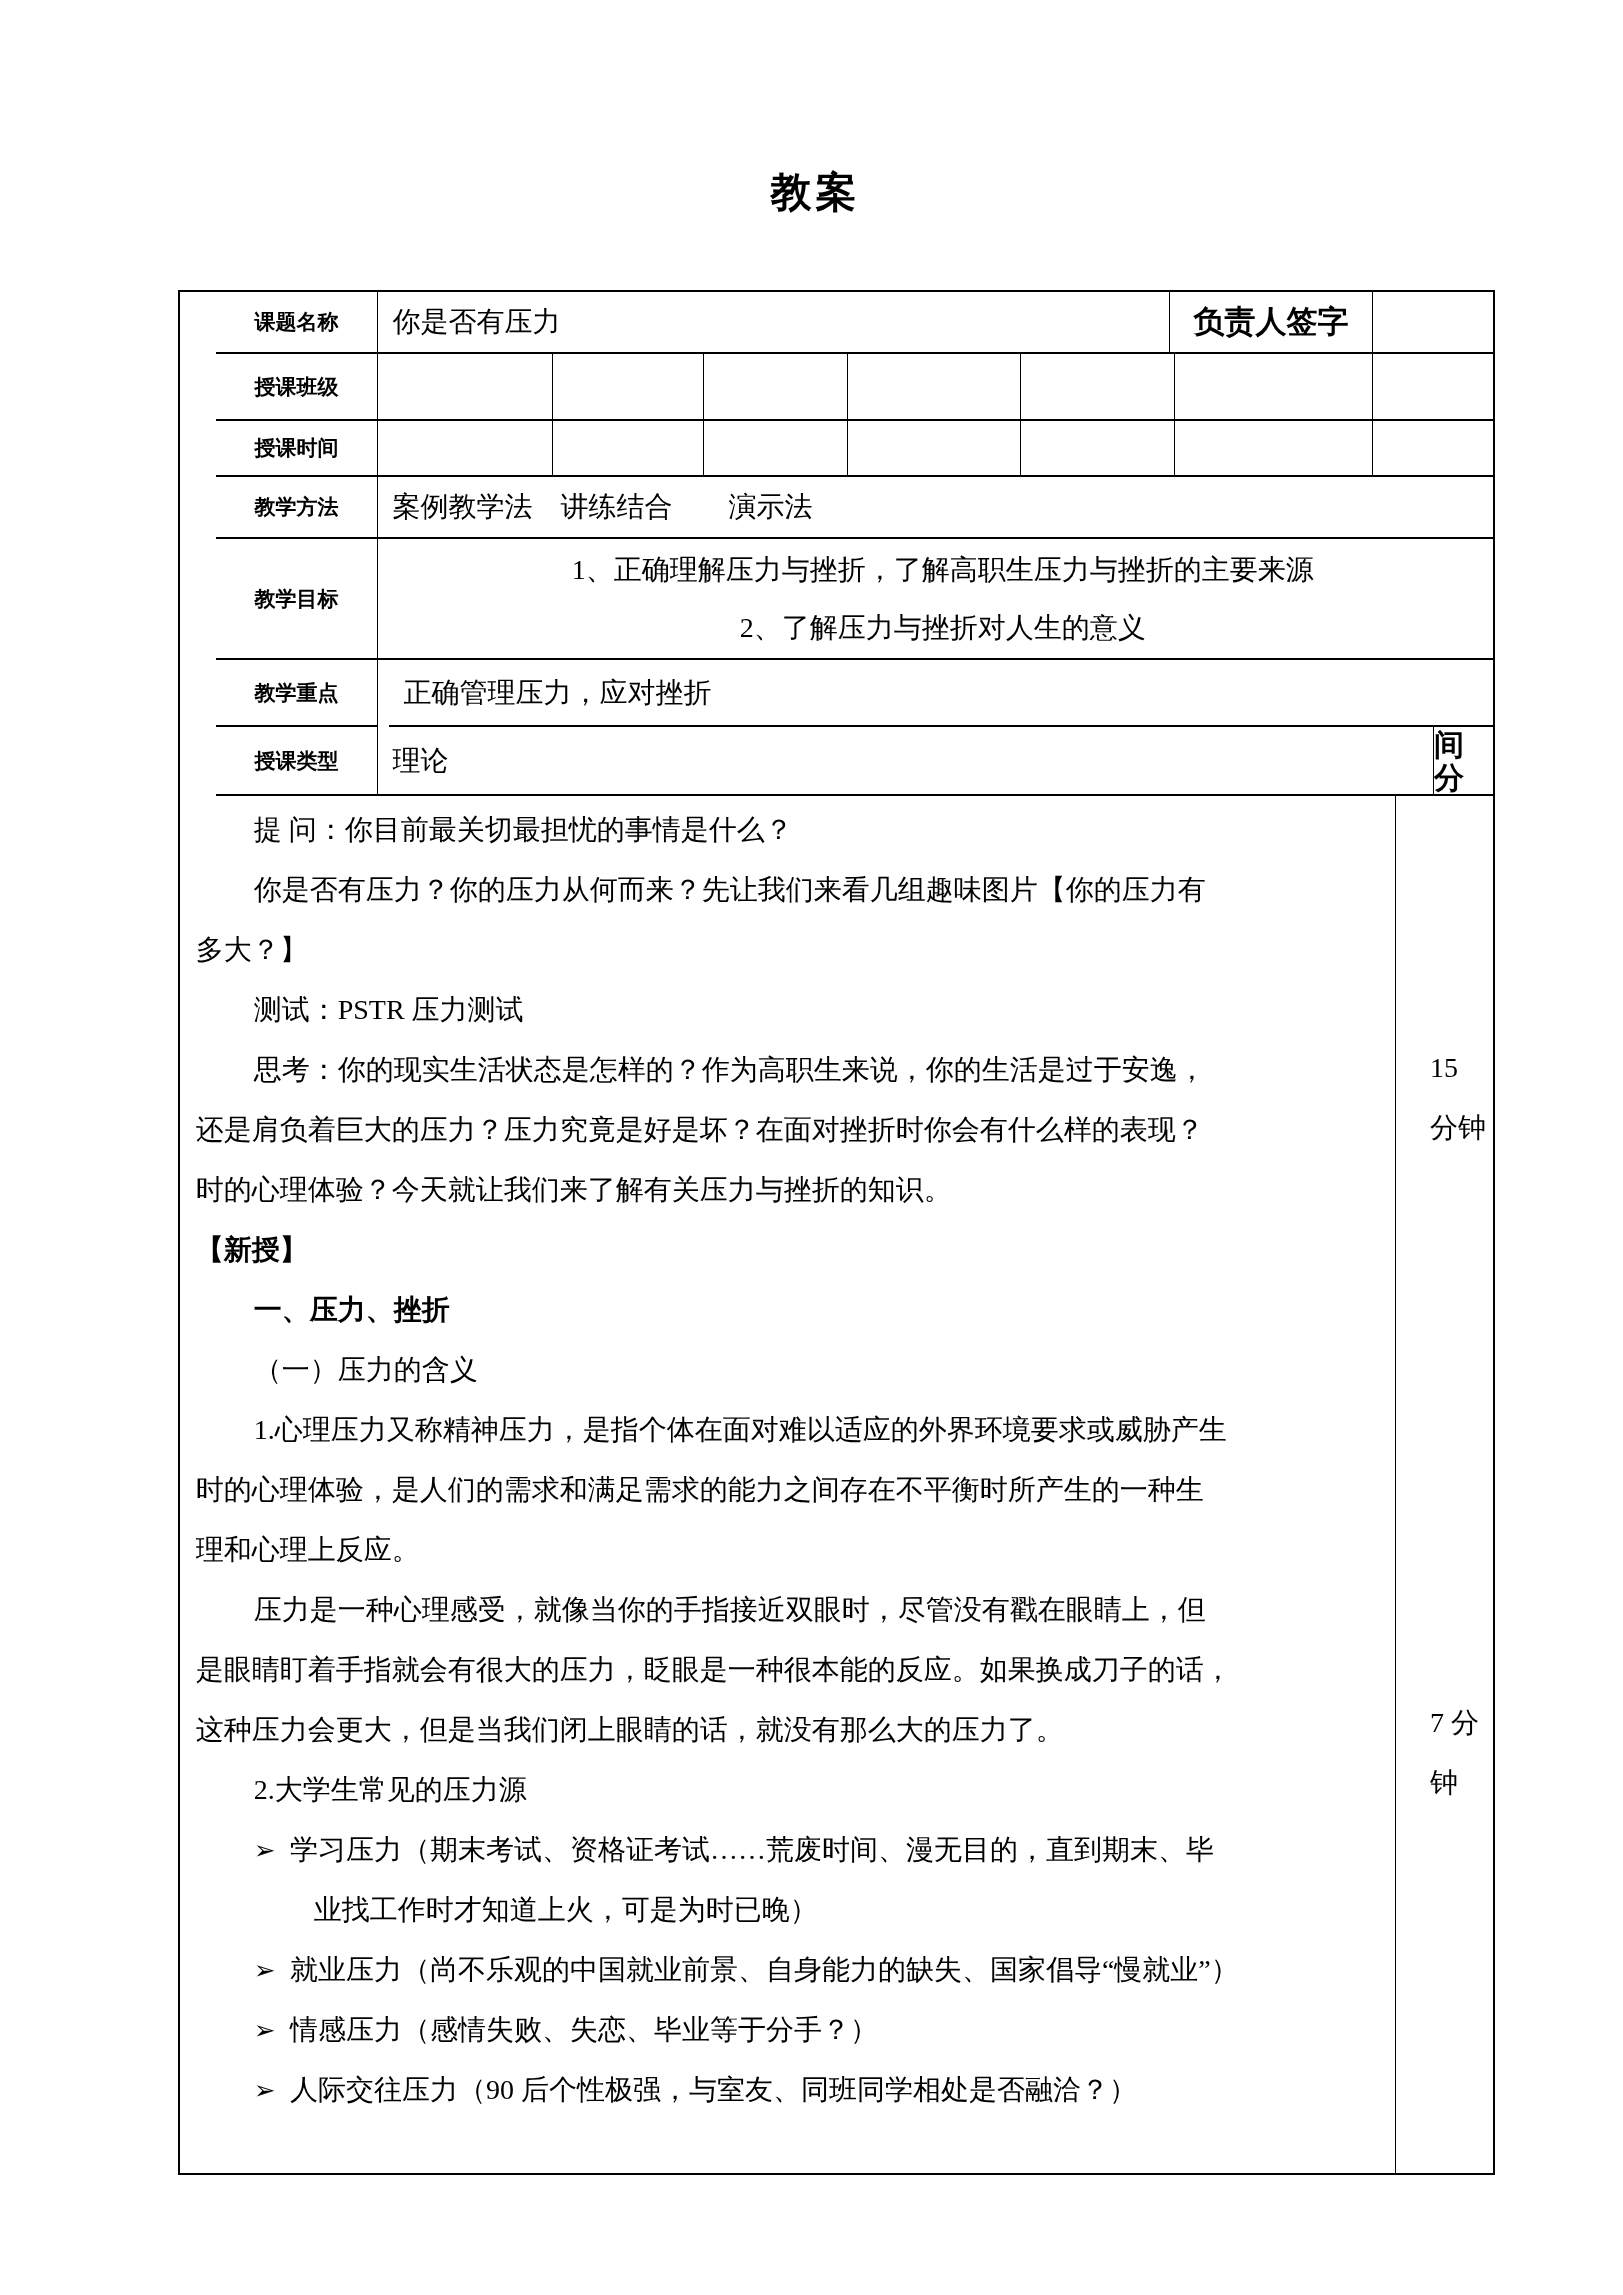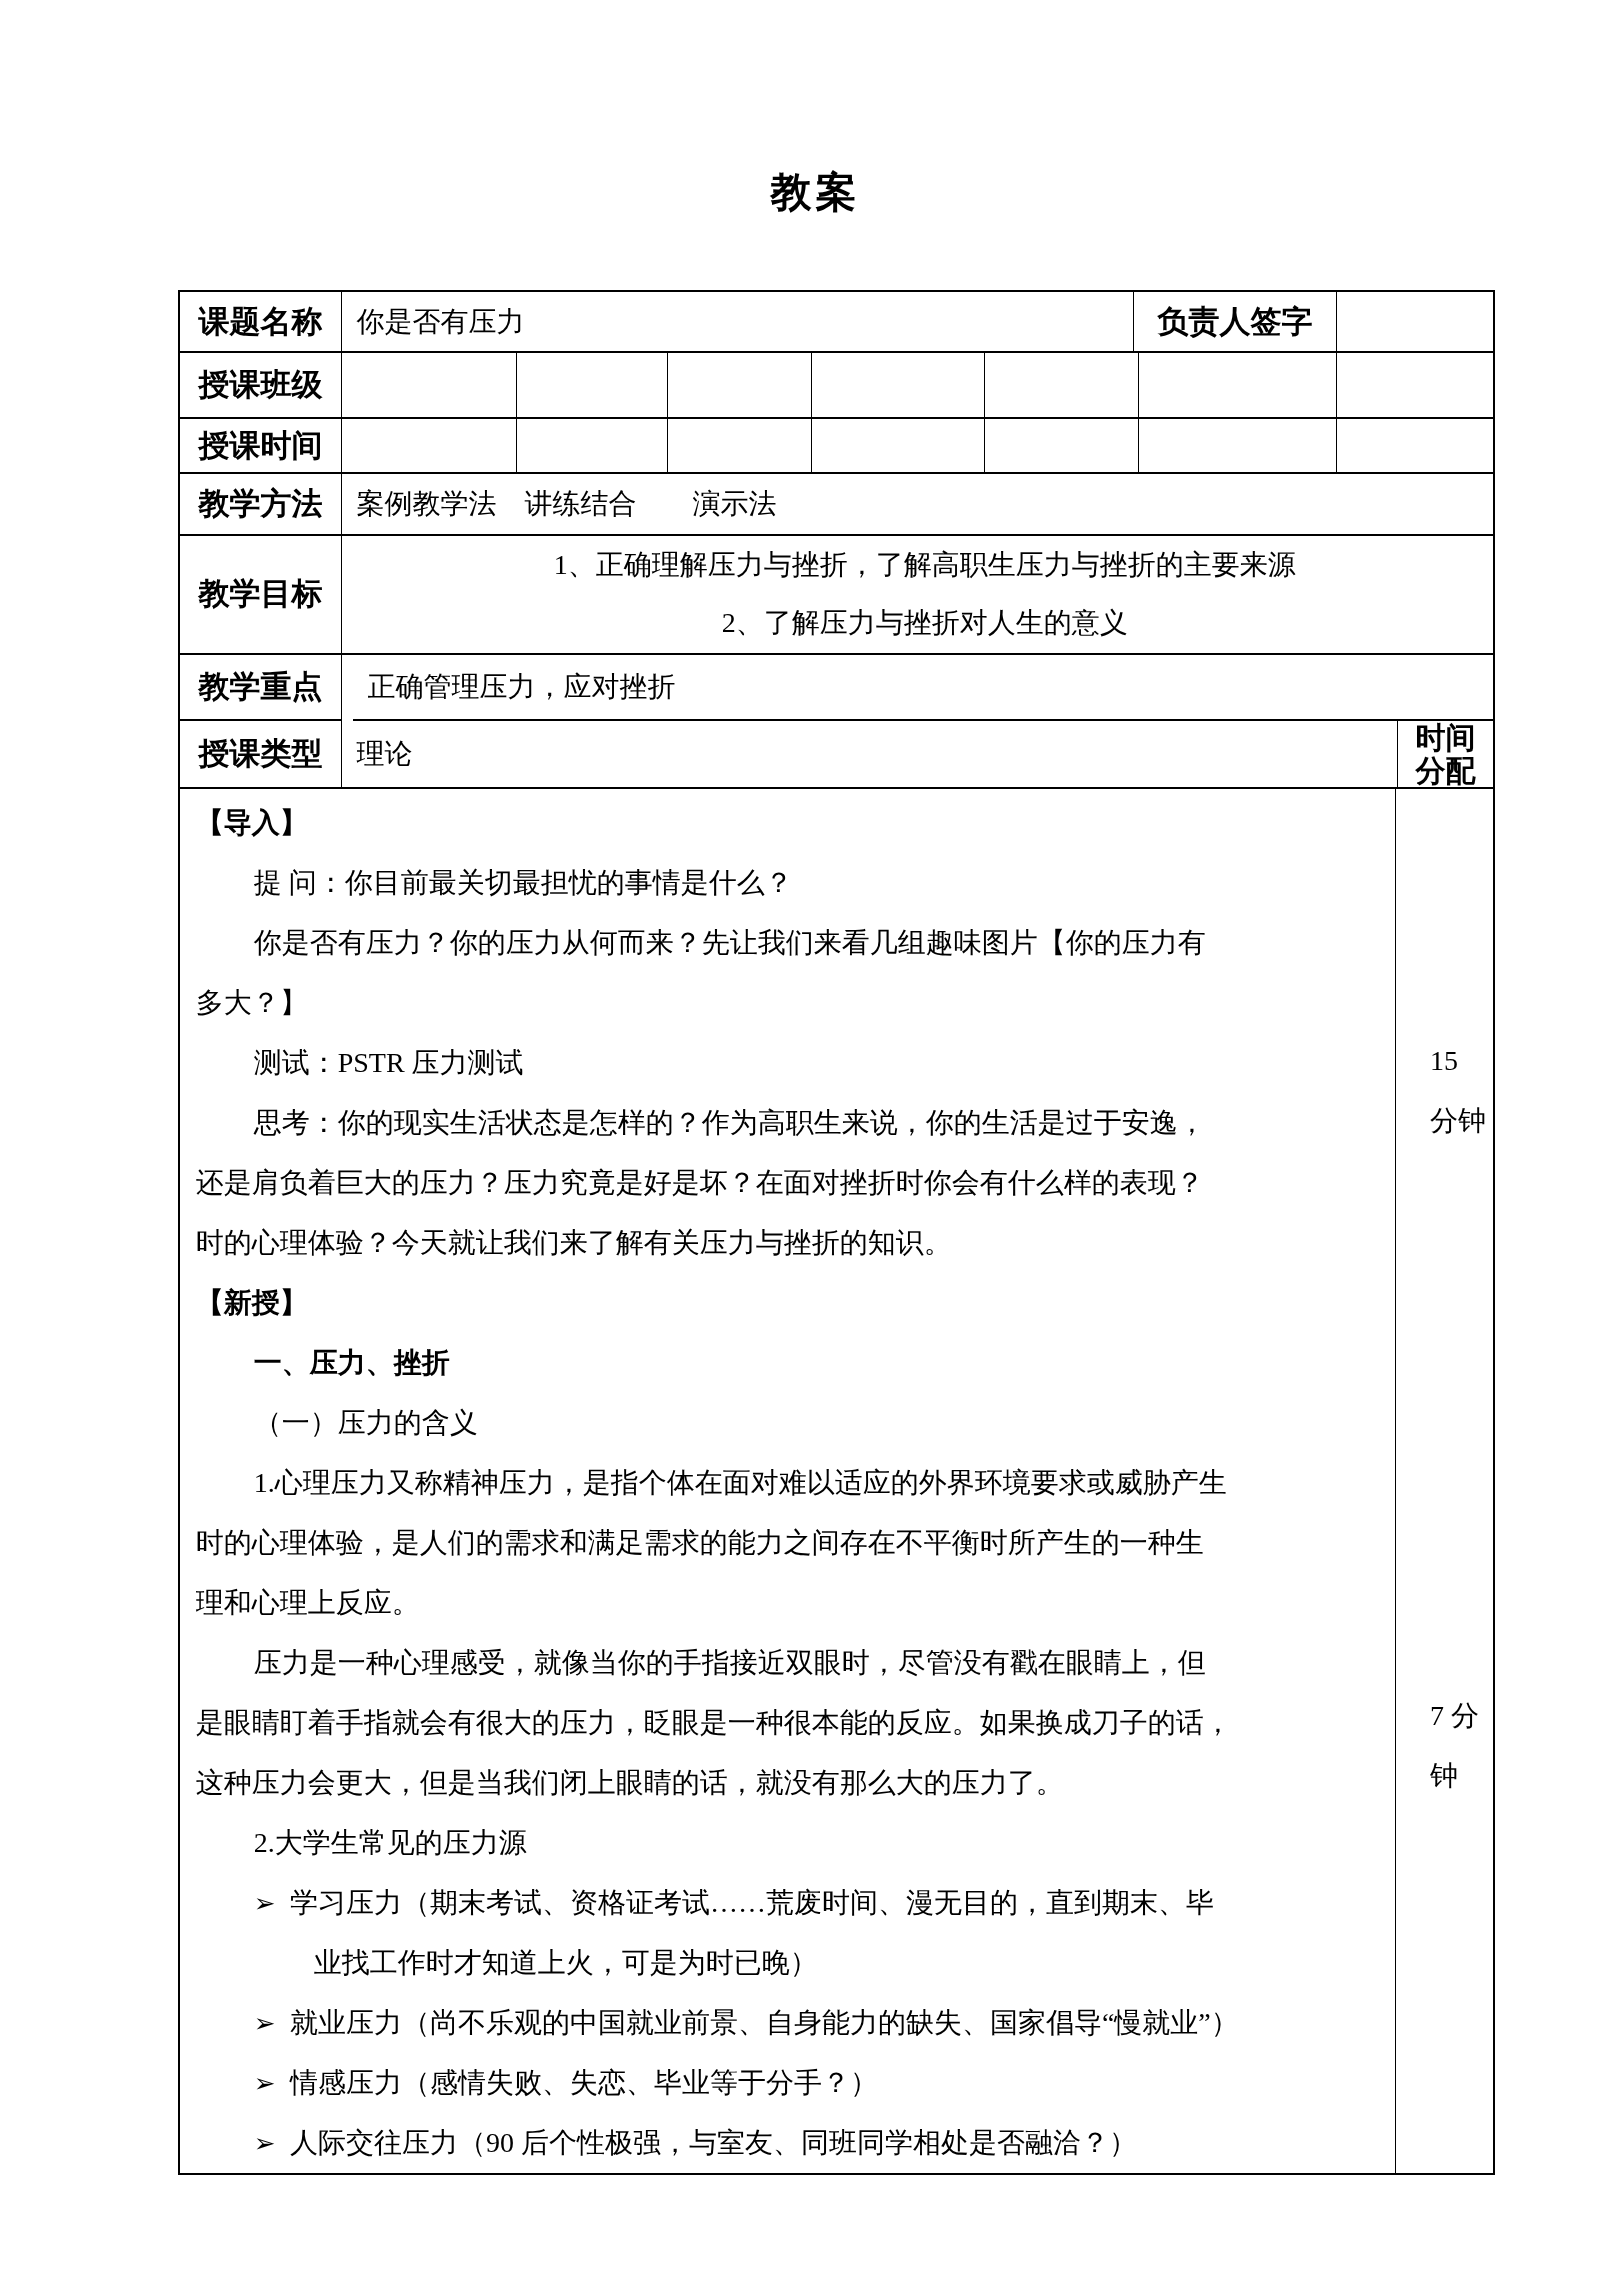--- a/index.html
+++ b/index.html
@@ -45,23 +45,24 @@
     overflow: hidden;
   }
   .trow .cell:last-child { border-right: none; }
   .trow.last .cell { border-bottom: none; }
 
   .label-cell {
     width: 162px;
     display: flex;
     align-items: center;
     justify-content: center;
-    font-size: 31px;
-    font-weight: 700;
-    white-space: nowrap;
+    font-size: 21px;
+    font-weight: 700;
+    white-space: nowrap;
+    margin-left: 36px;
   }
   .value-cell {
     display: flex;
     align-items: center;
     padding-left: 14.4px;
     font-size: 28px;
     white-space: nowrap;
   }
   .center-cell {
     display: flex;
@@ -209,21 +210,20 @@
     <div class="cell label-cell">授课类型</div>
     <div class="cell value-cell w-type-val">理论</div>
     <div class="cell time-head">
       <span>时间</span>
       <span>分配</span>
     </div>
   </div>
 
   <div class="trow r-main last">
     <div class="cell main-cell w-main">
-      <div class="line flush bold">【导入】</div>
       <div class="line indent1">提 问：你目前最关切最担忧的事情是什么？</div>
       <div class="line indent1">你是否有压力？你的压力从何而来？先让我们来看几组趣味图片【你的压力有</div>
       <div class="line flush">多大？】</div>
       <div class="line indent1">测试：PSTR 压力测试</div>
       <div class="line indent1">思考：你的现实生活状态是怎样的？作为高职生来说，你的生活是过于安逸，</div>
       <div class="line flush">还是肩负着巨大的压力？压力究竟是好是坏？在面对挫折时你会有什么样的表现？</div>
       <div class="line flush">时的心理体验？今天就让我们来了解有关压力与挫折的知识。</div>
       <div class="line flush bold">【新授】</div>
       <div class="line indent1 bold">一、压力、挫折</div>
       <div class="line indent1">（一）压力的含义</div>

